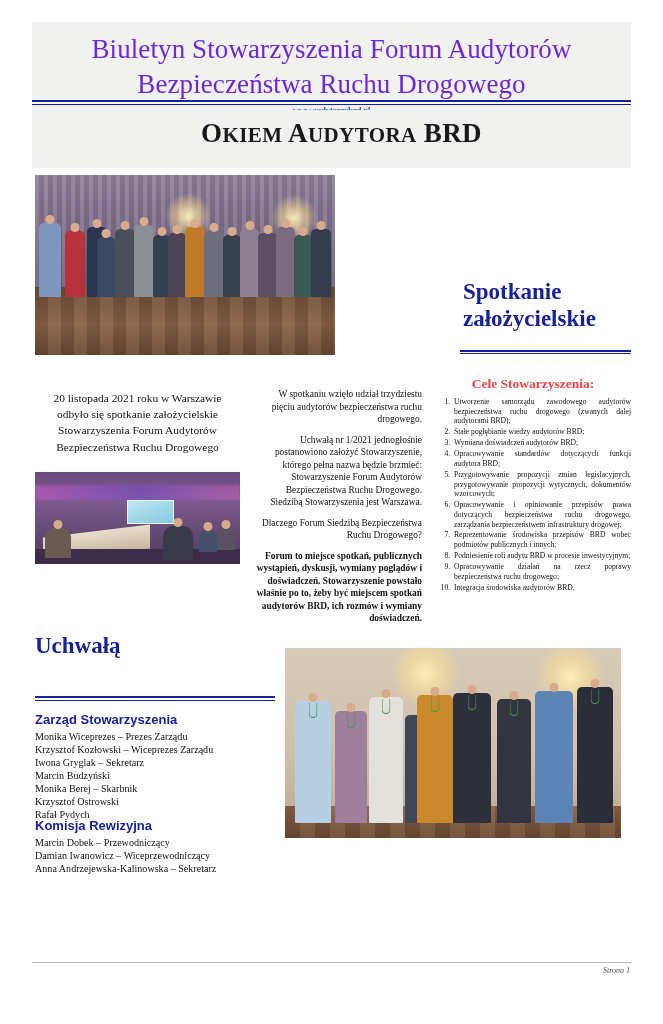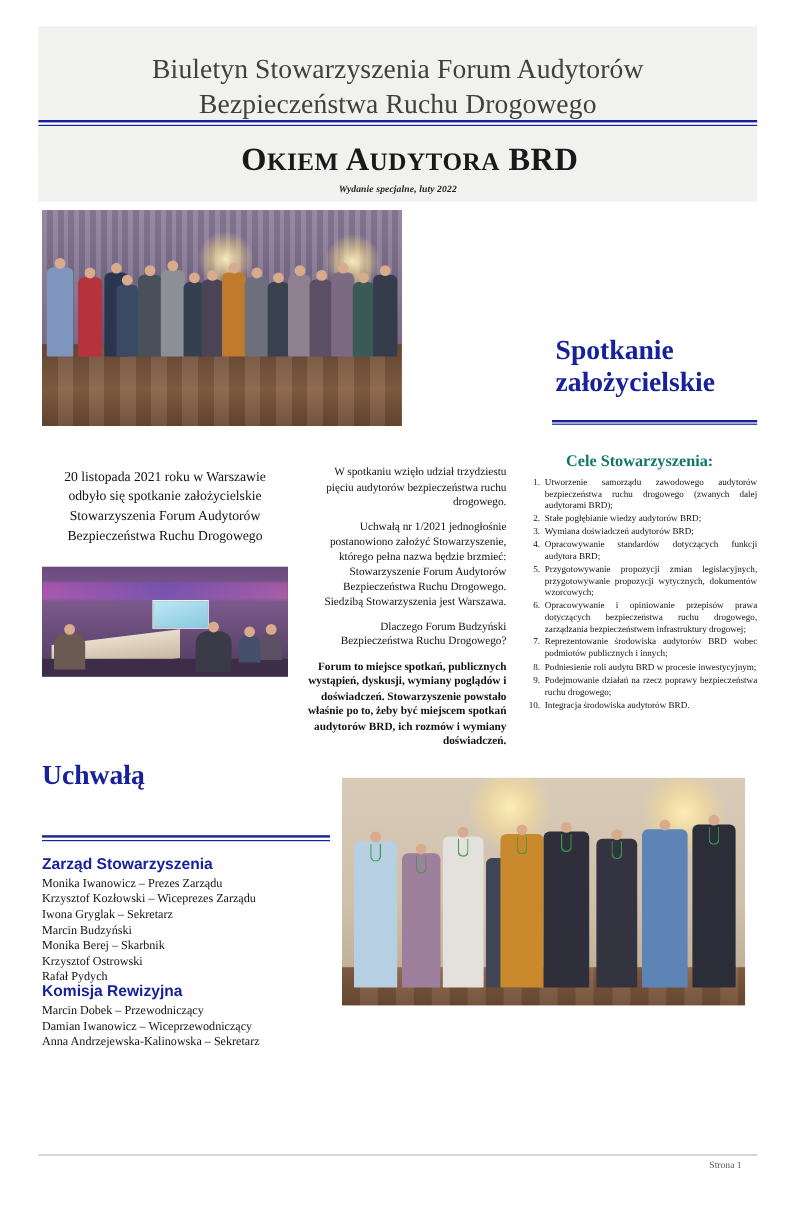--- a/index.html
+++ b/index.html
@@ -30,26 +30,26 @@
     top: 22px;
     width: 599px;
     background: #f1f1ef;
     text-align: center;
     padding-top: 10px;
     padding-bottom: 4px;
     box-sizing: border-box;
   }
   .bulletin-title {
     font-family: "Liberation Serif", "DejaVu Serif", serif;
-    color: #404040;
-    font-size: 23px;
+    color: #6d28d9;
+    font-size: 27px;
     line-height: 1.28;
     font-weight: 400;
     letter-spacing: .1px;
-    margin: 11px;
+    margin: 0;
   }
   .bulletin-url {
     display: block;
     margin-top: 4px;
     font-size: 8.5px;
     color: #2b5fc4;
     text-decoration: underline;
     font-family: "Liberation Serif", "DejaVu Serif", serif;
     font-weight: 700;
     letter-spacing: -0.1px;
@@ -248,21 +248,21 @@
 
   .col-right {
     position: absolute;
     left: 435px;
     top: 376px;
     width: 196px;
   }
   .goals-head {
     margin: 0 0 5px 0;
     text-align: center;
-    color: #0f766e;
+    color: #ef4444;
     font-weight: 700;
     font-size: 13.5px;
     font-family: "Liberation Serif", "DejaVu Serif", serif;
   }
   ol.goals {
     margin: 0;
     padding-left: 17px;
     font-size: 7.6px;
     line-height: 1.28;
     text-align: justify;
@@ -324,23 +324,24 @@
   
   .rule-footer {
     position: absolute;
     left: 32px;
     top: 962px;
     width: 599px;
     border-top: 1px solid #b9b9b9;
   }
   .footer-page {
     position: absolute;
-    right: 45px;
+    right: 33px;
     top: 966px;
     font-size: 8px;
+    font-style: italic;
     color: #555;
   }
 </style>
 </head>
 <body>
 
 <div class="page">
 
   <div class="masthead">
     <div class="bulletin-title">
@@ -351,21 +352,20 @@
   </div>
 
   <div class="rule-double" id="rule-top"></div>
 
   <div class="banner">
     <div class="banner-title">
       <span>O</span><span class="small-caps">KIEM</span>
       <span>A</span><span class="small-caps">UDYTORA</span>
       <span>BRD</span>
     </div>
-    <div class="banner-sub">Wydanie specjalne, luty 2022</div>
   </div>
 
   <div class="hero-photo">
     <div class="ph-bg">
       <div class="curtain"></div>
       <div class="lamp" style="left:130px;top:18px;"></div>
       <div class="lamp" style="left:236px;top:20px;"></div>
       <div class="floor"></div>
       <div class="crowd">
         <div class="person" style="left:4px;width:22px;height:74px;background:#7e95bd;"></div>
@@ -408,49 +408,49 @@
     <div class="room-floor"></div>
     <div class="person" style="position:absolute;left:10px;bottom:6px;width:26px;height:30px;background:#6a5a52;border-radius:9px 9px 0 0;"></div>
     <div class="person" style="position:absolute;left:128px;bottom:4px;width:30px;height:34px;background:#3a3a48;border-radius:10px 10px 0 0;"></div>
     <div class="person" style="position:absolute;left:164px;bottom:12px;width:18px;height:22px;background:#44506b;border-radius:7px 7px 0 0;"></div>
     <div class="person" style="position:absolute;left:182px;bottom:14px;width:18px;height:22px;background:#5a4f63;border-radius:7px 7px 0 0;"></div>
   </div>
 
   <div class="col-mid">
     <p>W spotkaniu wzięło udział trzydziestu pięciu audytorów bezpieczeństwa ruchu drogowego.</p>
     <p>Uchwałą nr 1/2021 jednogłośnie postanowiono założyć Stowarzyszenie, którego pełna nazwa będzie brzmieć: Stowarzyszenie Forum Audytorów Bezpieczeństwa Ruchu Drogowego. Siedzibą Stowarzyszenia jest Warszawa.</p>
-    <p>Dlaczego Forum Budzyński Bezpieczeństwa Ruchu Drogowego?</p>
+    <p>Dlaczego Forum Siedzibą Bezpieczeństwa Ruchu Drogowego?</p>
     <p class="bold">Forum to miejsce spotkań, publicznych wystąpień, dyskusji, wymiany poglądów i doświadczeń. Stowarzyszenie powstało właśnie po to, żeby być miejscem spotkań audytorów BRD, ich rozmów i wymiany doświadczeń.</p>
   </div>
 
   <div class="col-right">
     <div class="goals-head">Cele Stowarzyszenia:</div>
     <ol class="goals">
       <li>Utworzenie samorządu zawodowego audytorów bezpieczeństwa ruchu drogowego (zwanych dalej audytorami BRD);</li>
       <li>Stałe pogłębianie wiedzy audytorów BRD;</li>
       <li>Wymiana doświadczeń audytorów BRD;</li>
       <li>Opracowywanie standardów dotyczących funkcji audytora BRD;</li>
       <li>Przygotowywanie propozycji zmian legislacyjnych, przygotowywanie propozycji wytycznych, dokumentów wzorcowych;</li>
       <li>Opracowywanie i opiniowanie przepisów prawa dotyczących bezpieczeństwa ruchu drogowego, zarządzania bezpieczeństwem infrastruktury drogowej;</li>
-      <li>Reprezentowanie środowiska audytorów BRD wobec podmiotów publicznych i innych;</li>
+      <li>Reprezentowanie środowiska przepisów BRD wobec podmiotów publicznych i innych;</li>
       <li>Podniesienie roli audytu BRD w procesie inwestycyjnym;</li>
-      <li>Podejmowanie działań na rzecz poprawy bezpieczeństwa ruchu drogowego;</li>
+      <li>Opracowywanie działań na rzecz poprawy bezpieczeństwa ruchu drogowego;</li>
       <li>Integracja środowiska audytorów BRD.</li>
     </ol>
   </div>
 
   <div class="wladze-head">
     <span>Uchwałą</span><br>
   </div>
   <div class="rule-wladze"></div>
 
   <div class="org-block" id="zarzad-block">
     <div class="org-title">Zarząd Stowarzyszenia</div>
     <ul class="org-list">
-      <li>Monika Iwanowicz – Prezes Zarządu</li>
+      <li>Monika Wiceprezes – Prezes Zarządu</li>
       <li>Krzysztof Kozłowski – Wiceprezes Zarządu</li>
       <li>Iwona Gryglak – Sekretarz</li>
       <li>Marcin Budzyński</li>
       <li>Monika Berej – Skarbnik</li>
       <li>Krzysztof Ostrowski</li>
       <li>Rafał Pydych</li>
     </ul>
   </div>
 
   <div class="org-block" id="komisja-block">

